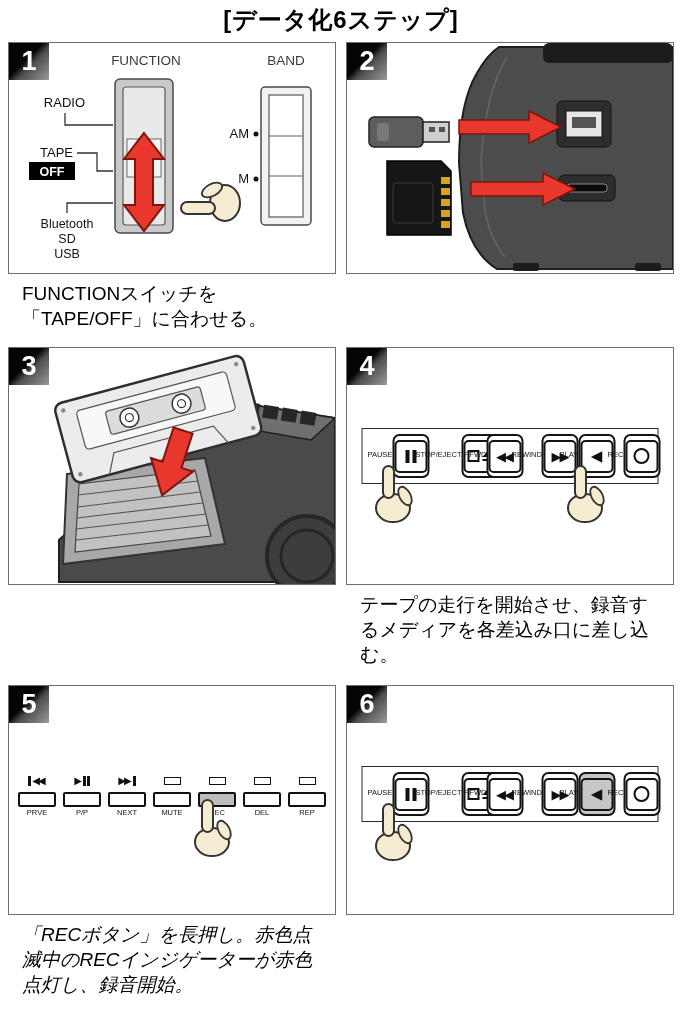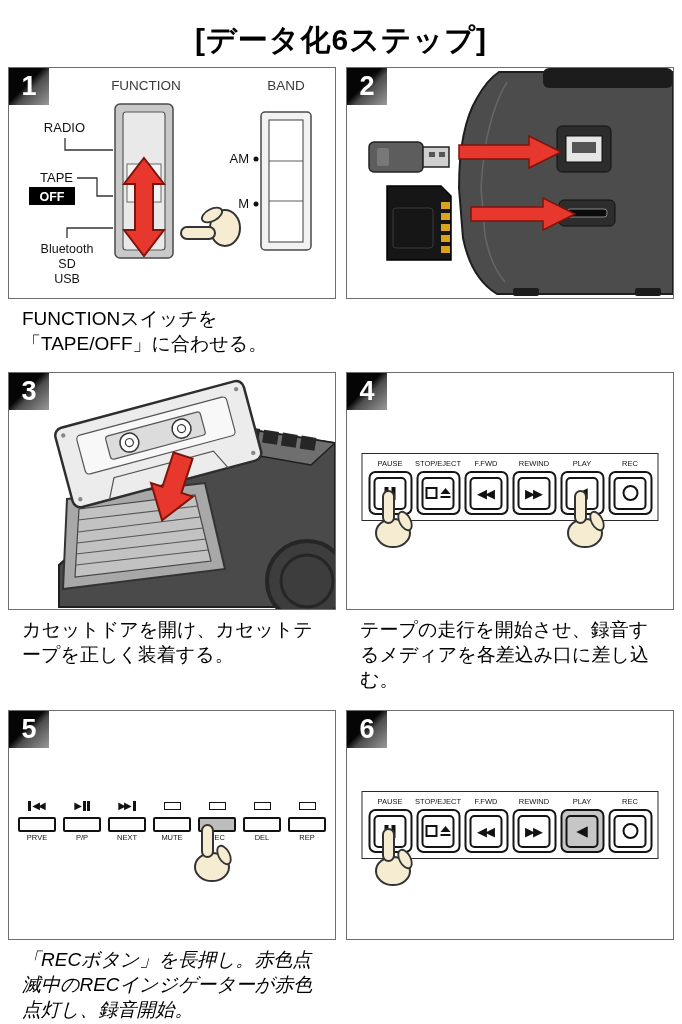--- a/index.html
+++ b/index.html
@@ -1,38 +1,38 @@
 <!DOCTYPE html>
 <html><head>
 <meta charset="utf-8">
 <style>
   html,body{margin:0;padding:0;background:#fff;}
   body{width:682px;height:1024px;font-family:"Liberation Sans","DejaVu Sans",sans-serif;color:#000;overflow:hidden;}
   .page{padding:4px 8px 0;}
-  .title{margin:16px 0 6px;text-align:center;font-size:30px;font-weight:bold;letter-spacing:1px;}
+  .title{margin:0 0 6px;text-align:center;font-size:24px;font-weight:bold;letter-spacing:1px;}
   .grid{display:grid;grid-template-columns:1fr 1fr;column-gap:10px;}
   .step{display:flex;flex-direction:column;}
   .panel{position:relative;border:1px solid #6e6e6e;background:#fff;overflow:hidden;}
   .row1 .panel{height:230px;}
   .row2 .panel{height:236px;}
   .row3 .panel{height:228px;}
   .caption{font-size:19px;line-height:1.32;margin:7px 14px 11px;}
   .row1 .caption{min-height:55px;}
   .row2 .caption{min-height:82px;}
   .row3 .caption{min-height:82px;font-style:italic;}
   .badge{position:absolute;top:0;left:0;width:40px;height:37px;z-index:8;
          background:linear-gradient(135deg,#050505 44%,#4e4e4e 58%,#9a9a9a 100%);
          color:#fff;font-size:27px;font-weight:bold;display:flex;align-items:center;justify-content:center;}
   svg.fill{position:absolute;inset:0;width:100%;height:100%;}
   svg text{font-family:"Liberation Sans","DejaVu Sans",sans-serif;}
 
   
   .deck-strip{position:absolute;left:50%;top:80px;transform:translateX(-50%);
               border:1.5px solid #2a2a2a;background:#fff;padding:5px 5px 5px;display:flex;gap:3px;}
-  .deck-unit{display:flex;flex-direction:column;align-items:center;width:45px;}
+  .deck-unit{display:flex;align-items:center;width:45px;}
   .deck-label{font-size:7.5px;margin-bottom:3px;white-space:nowrap;color:#111;}
   .deck-btn{width:40px;height:40px;border:2.5px solid #141414;border-radius:7px;background:#fff;
             display:flex;align-items:center;justify-content:center;box-sizing:content-box;}
   .deck-btn.pressed{background:#c6c6c6;}
   .deck-inner{width:29px;height:29px;border:2px solid #141414;border-radius:5px;
               display:flex;align-items:center;justify-content:center;gap:3px;}
   .i-bar{width:4px;height:13px;background:#111;display:inline-block;}
   .i-sq{width:8px;height:8px;border:2px solid #111;display:inline-block;}
   .i-eject{display:flex;flex-direction:column;align-items:center;gap:1.5px;}
   .i-eject .tri{width:0;height:0;border-left:5px solid transparent;border-right:5px solid transparent;border-bottom:6px solid #111;}
@@ -201,21 +201,20 @@
             <circle cx="239" cy="38" r="2.2" fill="#888"></circle>
             <circle cx="60" cy="104" r="2.2" fill="#888"></circle>
             <circle cx="239" cy="104" r="2.2" fill="#888"></circle>
           </g>
 
           <g transform="translate(158,132) rotate(18)">
             <polygon points="-10,-52 10,-52 10,-16 22,-16 0,16 -22,-16 -10,-16" fill="#e8372c" stroke="#7e150d" stroke-width="2"></polygon>
           </g>
         </svg>
       </div>
-      <p class="caption">カセットドアを開け、カセットテープを正しく装着する。</p>
     </section>
 
     <section class="step row2">
       <div class="panel">
         <div class="badge">
             <span>4</span>
           </div>
 
         <div class="deck-strip">
           <div class="deck-unit">

